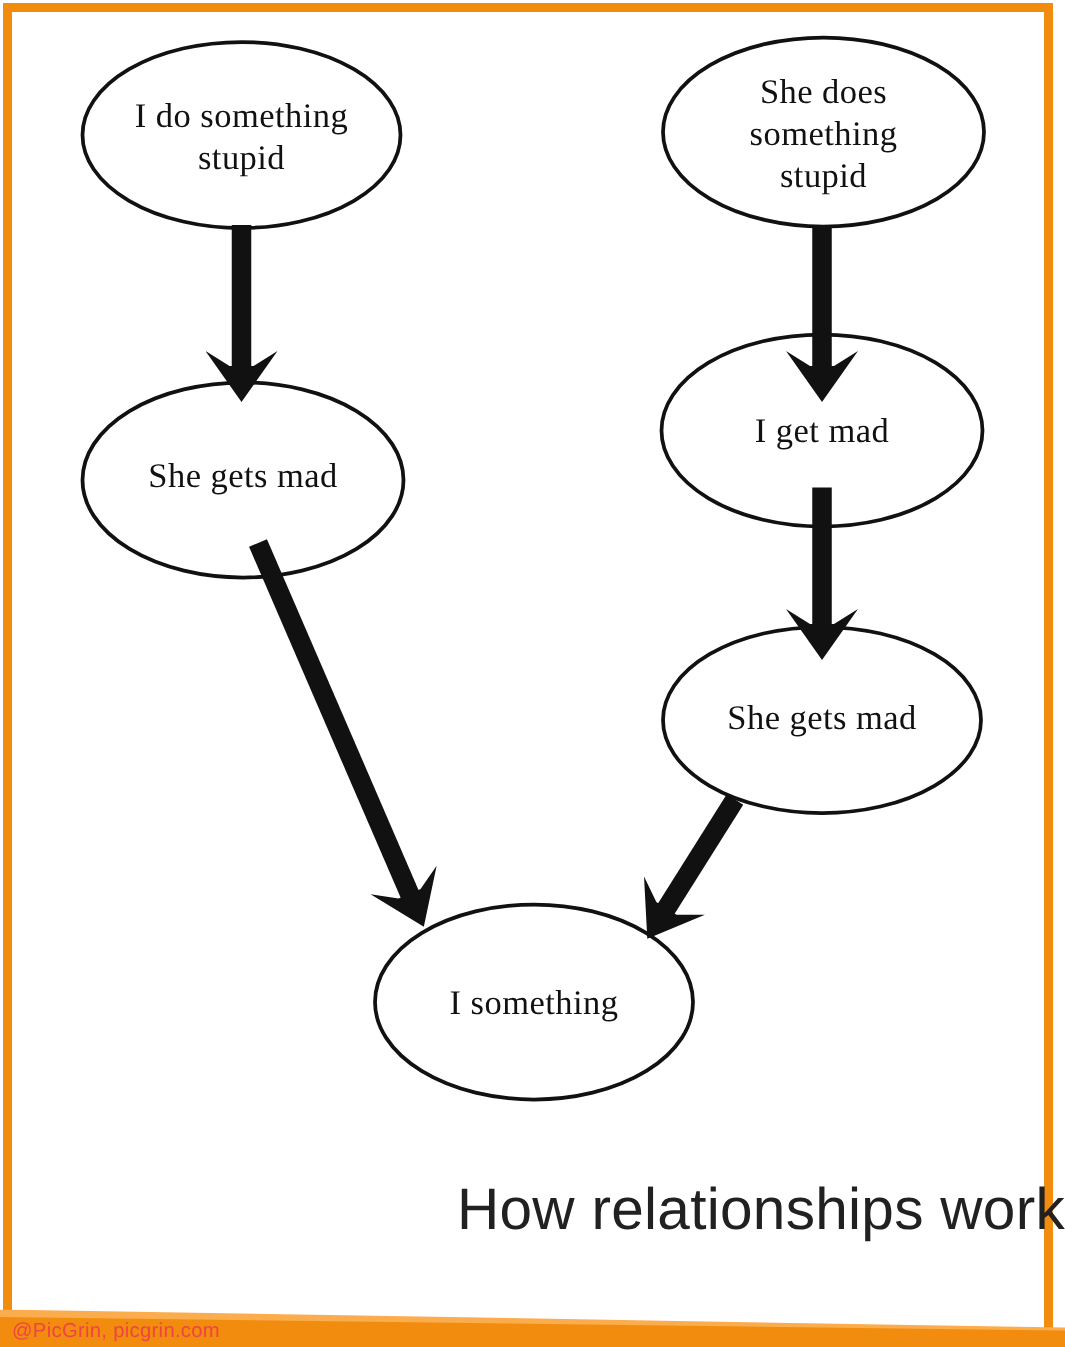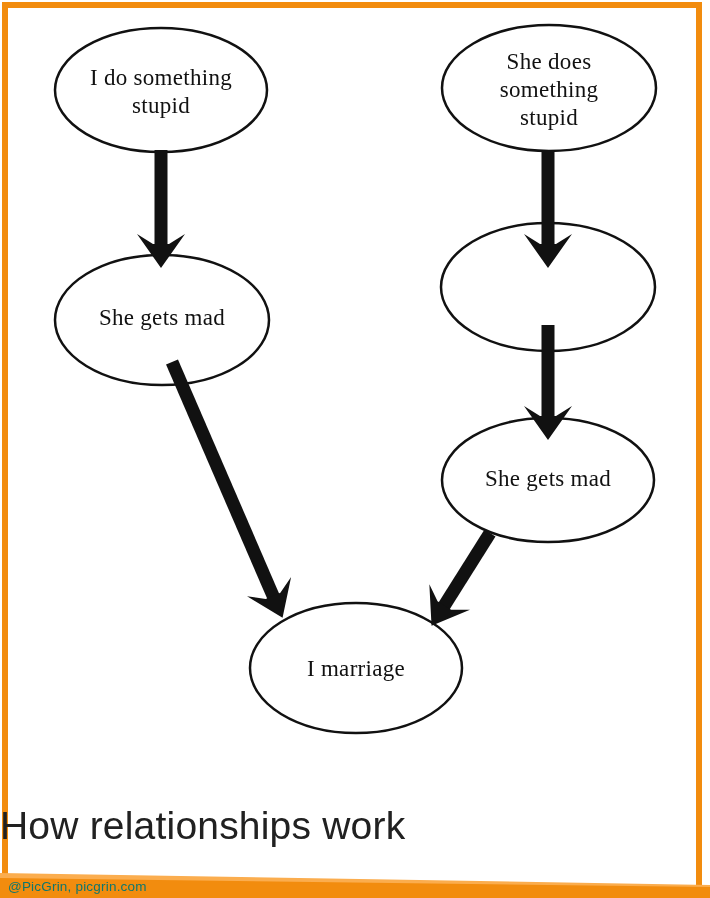--- a/index.html
+++ b/index.html
@@ -44,23 +44,23 @@
     text-align: center;
     font-family: "Liberation Serif", "DejaVu Serif", serif;
     font-size: 23px;
     line-height: 1.22;
     color: #111111;
     letter-spacing: 0.3px;
   }
   .caption {
     position: absolute;
     left: 0;
-    top: 804px;
+    top: 785px;
     width: 710px;
-    text-align: left;
+    text-align: right;
   }
   .caption-title {
     font-size: 39px;
     font-weight: 500;
     color: #212121;
     letter-spacing: 0.2px;
     margin: 0 0 12px 0;
   }
   .caption-subtitle {
     font-size: 19px;
@@ -85,21 +85,21 @@
     width: 710px;
     height: 28px;
     background: #F28C0E;
     clip-path: polygon(0 8px, 100% 17px, 100% 100%, 0 100%);
   }
   .bar-text {
     position: absolute;
     left: 8px;
     bottom: 4px;
     font-size: 13.5px;
-    color: #0f766e;
+    color: #ef4444;
     letter-spacing: 0.2px;
   }
 </style>
 </head>
 <body>
 
 <div class="page">
 
   <div class="frame"></div>
 
@@ -121,22 +121,23 @@
       <line x1="161" y1="150" x2="161" y2="254" stroke="#111111" stroke-width="13" marker-end="url(#barb)"></line>
       <line x1="548" y1="150" x2="548" y2="254" stroke="#111111" stroke-width="13" marker-end="url(#barb)"></line>
       <line x1="548" y1="325" x2="548" y2="426" stroke="#111111" stroke-width="13" marker-end="url(#barb)"></line>
       <line x1="172" y1="362" x2="277" y2="605" stroke="#111111" stroke-width="13" marker-end="url(#barb)"></line>
       <line x1="490" y1="533" x2="439" y2="614" stroke="#111111" stroke-width="13" marker-end="url(#barb)"></line>
     </svg>
 
     <div class="node-label" style="left:549px; top:90px; width:130px;">She does something stupid</div>
     <div class="node-label" style="left:161px; top:92px; width:170px;">I do something stupid</div>
     <div class="node-label" style="left:162px; top:318px; width:210px;">She gets mad</div>
+    <div class="node-label" style="left:548px; top:288px; width:210px;">I get mad</div>
     <div class="node-label" style="left:548px; top:479px; width:210px;">She gets mad</div>
-    <div class="node-label" style="left:356px; top:669px; width:210px;">I marriage</div>
+    <div class="node-label" style="left:356px; top:669px; width:210px;">I something</div>
   </div>
 
   <div class="caption">
     <div class="caption-title">How relationships work</div>
   </div>
 
   <div class="bar-light"></div>
   <div class="bar-main"></div>
   <div class="bar-text">@PicGrin, picgrin.com</div>
 

